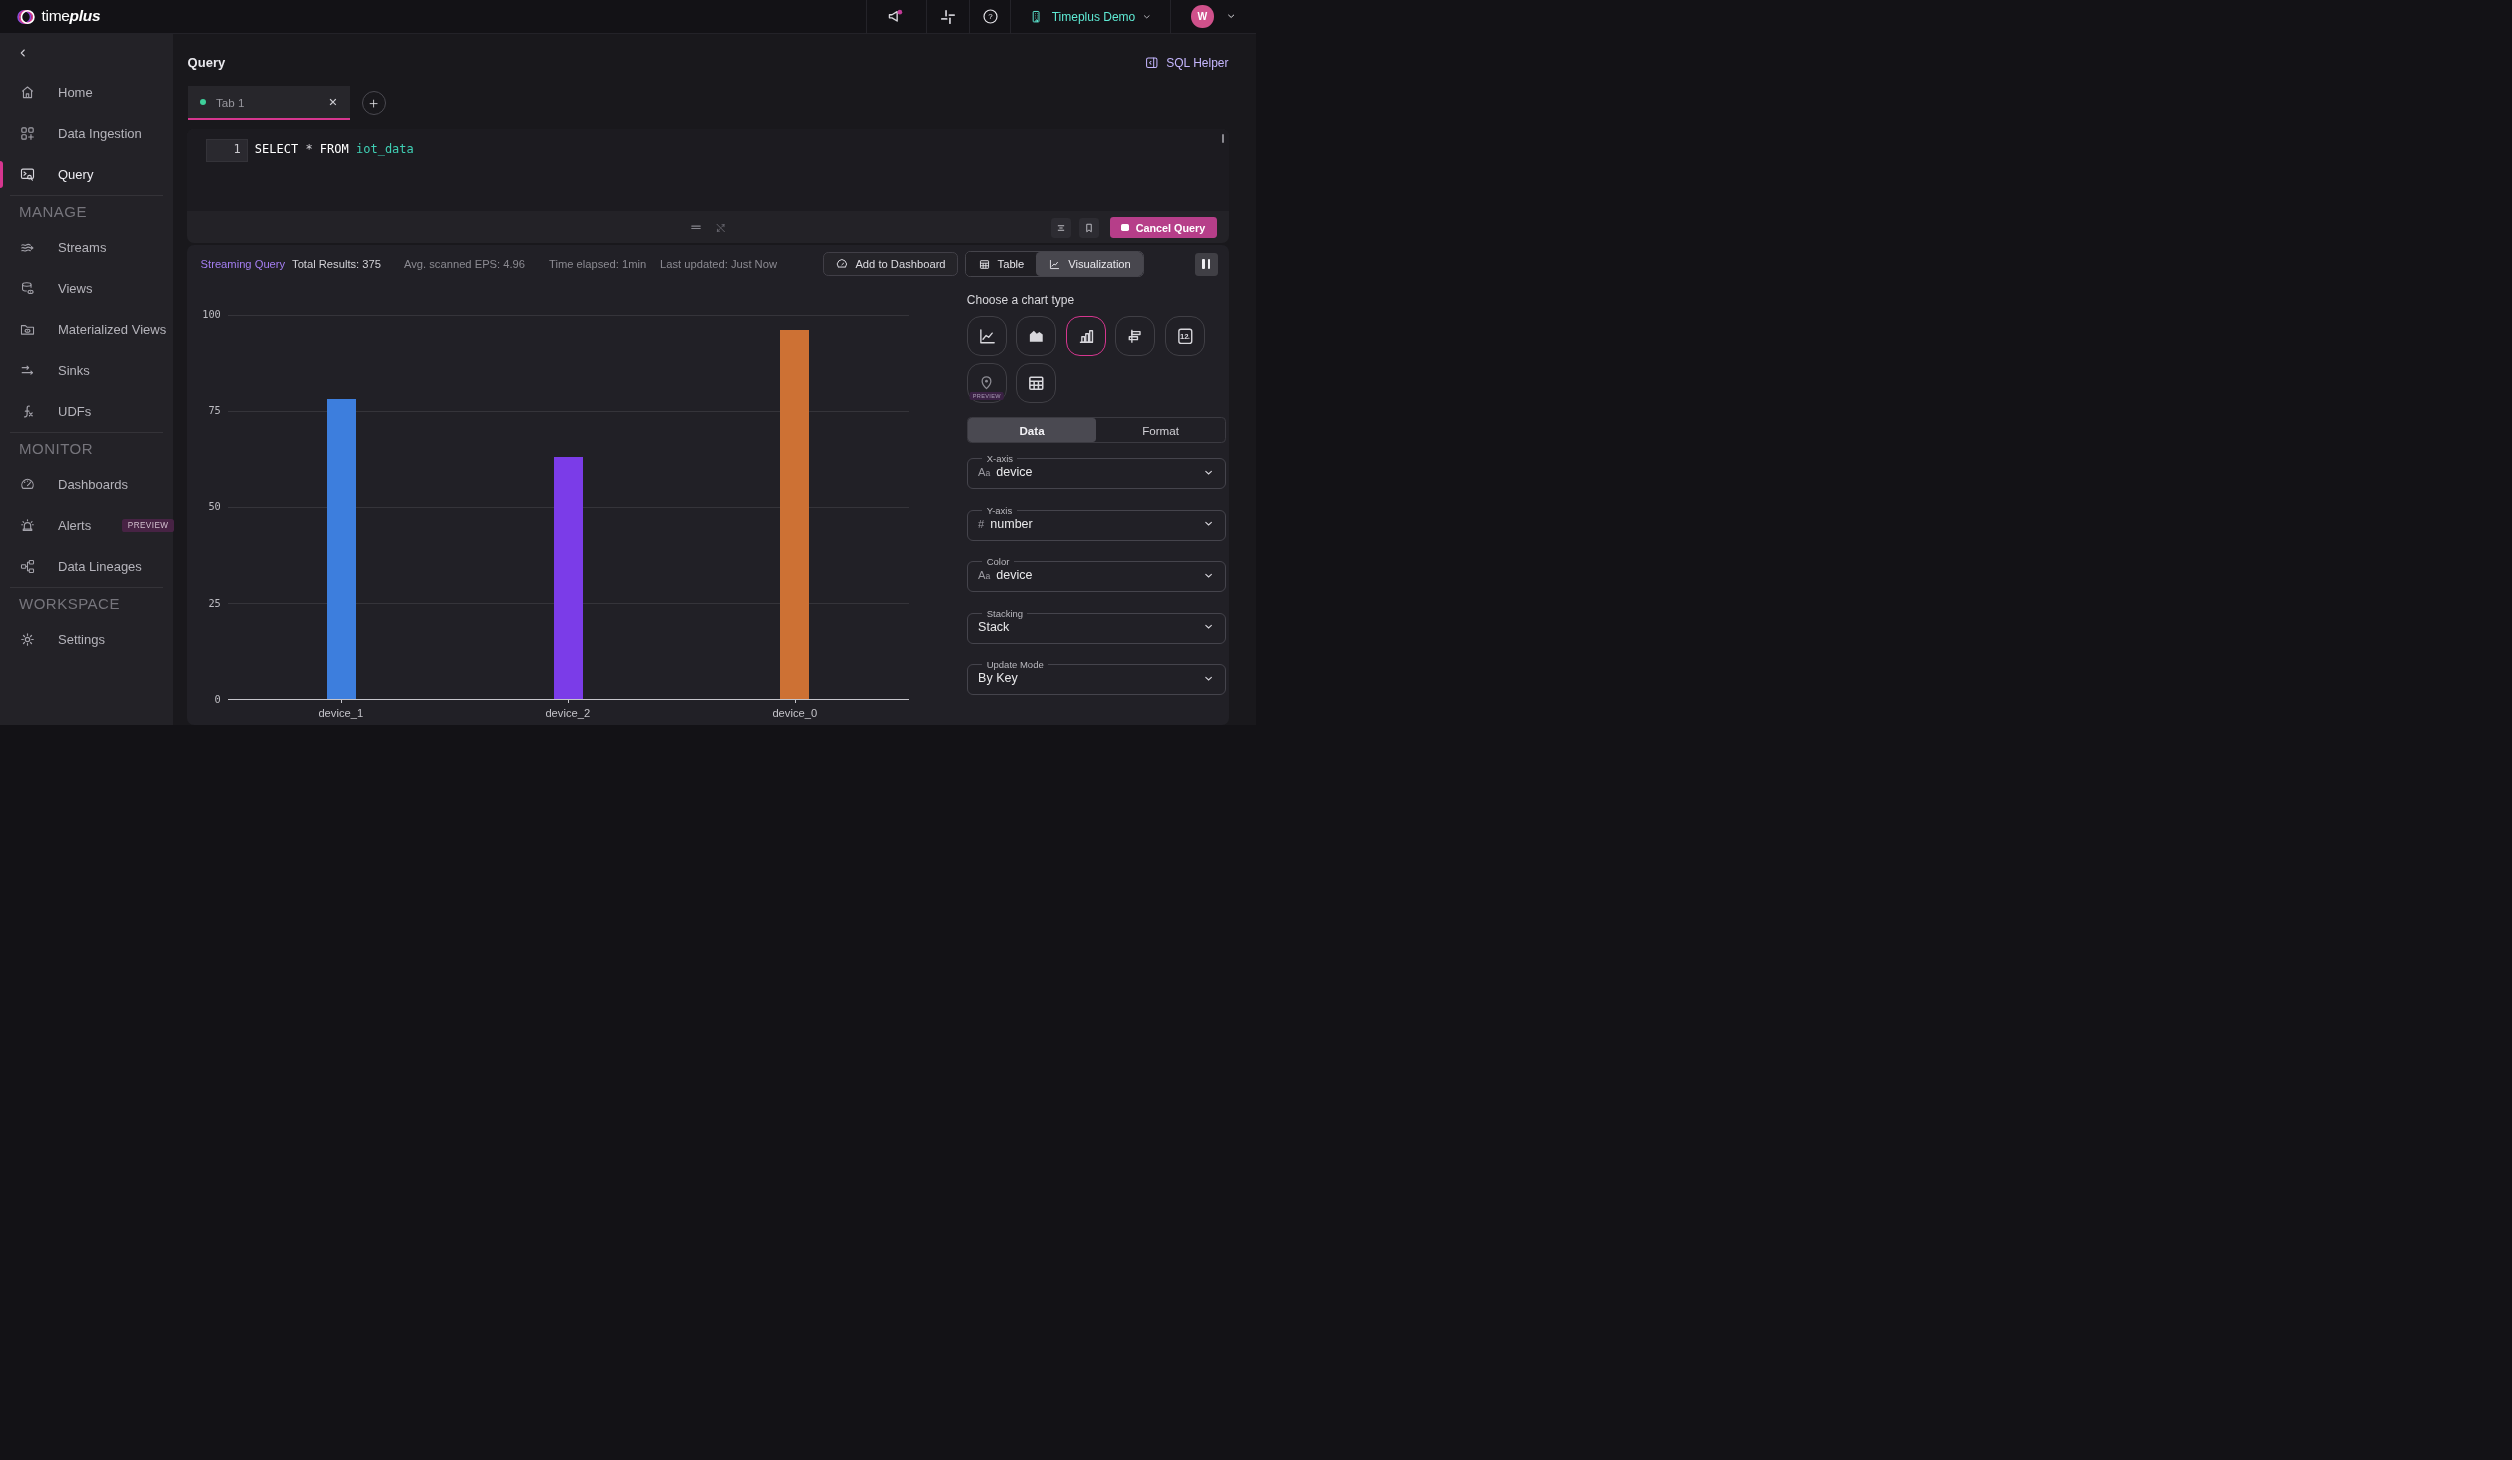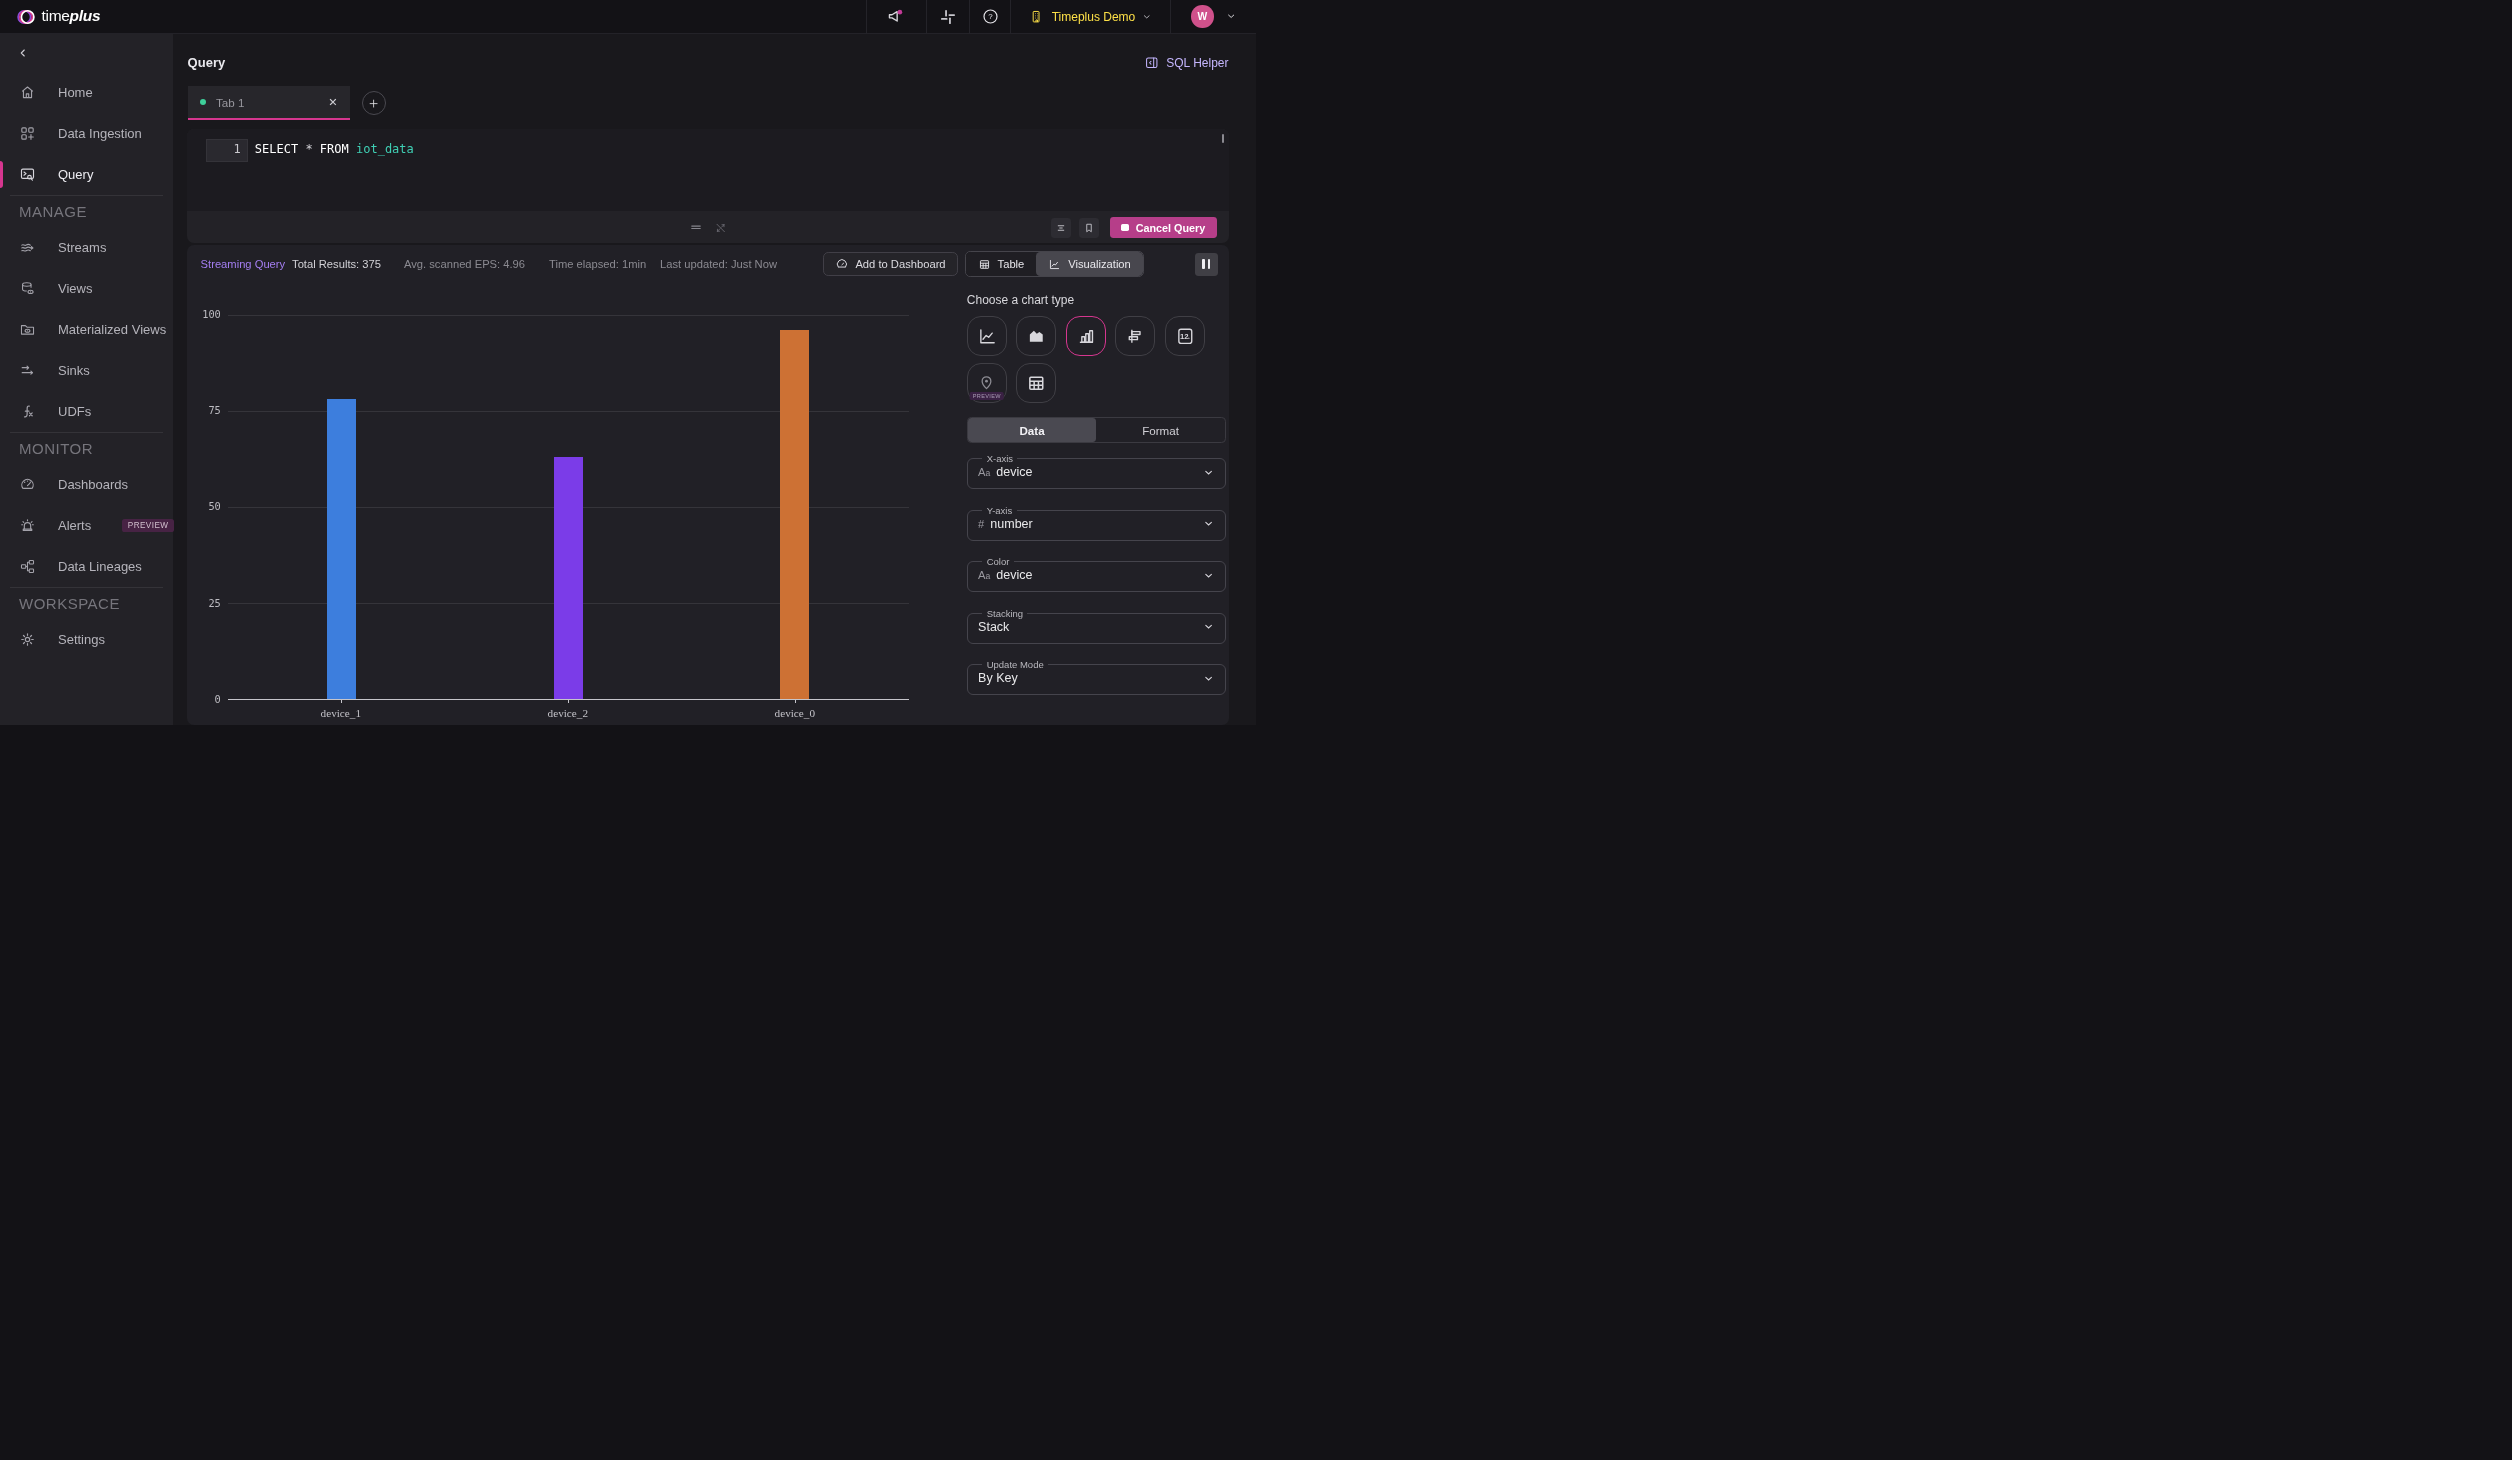--- a/index.html
+++ b/index.html
@@ -24,21 +24,21 @@
   .brand-text .t1 { font-weight:400; }
   .brand-text .t2 { font-weight:700; font-style:italic; }
   .topbar-right { margin-left:auto; display:flex; align-items:stretch; height:34px; }
   .tb-cell {
     display:flex; align-items:center; justify-content:center;
     border-left:0.9px solid #242329; color:#d8d7dc; cursor:pointer;
   }
   .tb-cell.c-megaphone { width:60px; }
   .tb-cell.c-slack { width:43px; }
   .tb-cell.c-help { width:41px; }
-  .tb-cell.c-workspace { width:160px; gap:6.9px; font-size:12px; color:#fde047; }
+  .tb-cell.c-workspace { width:160px; gap:6.9px; font-size:12px; color:#5eead4; }
   .tb-cell.c-user { width:86px; gap:12px; }
   .avatar {
     width:22.4px; height:22.4px; border-radius:50%; background:#d0518b;
     color:#fff; font-size:10.3px; font-weight:700;
     display:flex; align-items:center; justify-content:center;
   }
 
   
   .app-row { display:flex; height:691px; }
 
@@ -160,21 +160,21 @@
   .pause-btn i { display:block; width:2.6px; height:9.5px; background:#f0eff4; border-radius:0.9px; }
 
   .results-body { flex:1; display:flex; position:relative; }
 
   
   .chart-region { width:780px; position:relative; flex:none; }
   .plot { position:absolute; left:41px; top:31px; width:681px; height:385px; border-bottom:0.9px solid #c6c5cb; }
   .gridline { position:absolute; left:0; width:681px; height:0.9px; background:#35343a; }
   .ytick { position:absolute; left:-40px; width:33px; text-align:right; font-size:10.3px; color:#bcbbc1; font-family:"DejaVu Sans Mono", monospace; }
   .xtick-mark { position:absolute; width:0.9px; height:3.4px; top:385px; background:#c6c5cb; }
-  .xlabel { position:absolute; top:392px; width:120px; text-align:center; font-size:11.2px; color:#c3c2c8; font-family:Liberation Serif, serif; }
+  .xlabel { position:absolute; top:392px; width:120px; text-align:center; font-size:11.2px; color:#c3c2c8; font-family:Liberation Sans, sans-serif; }
   .bar { position:absolute; bottom:0; width:29px; }
 
   
   .settings-col { width:259px; padding-top:6.9px; }
   .settings-title { font-size:12px; color:#d8d7dc; height:19px; display:flex; align-items:center; }
   .ct-row { display:flex; gap:9.5px; margin-top:6.9px; }
   .ct-btn {
     width:40px; height:40px; border:0.9px solid #403f45; border-radius:14px;
     display:flex; align-items:center; justify-content:center; color:#d8d7dc;
     cursor:pointer; position:relative; background:transparent;

